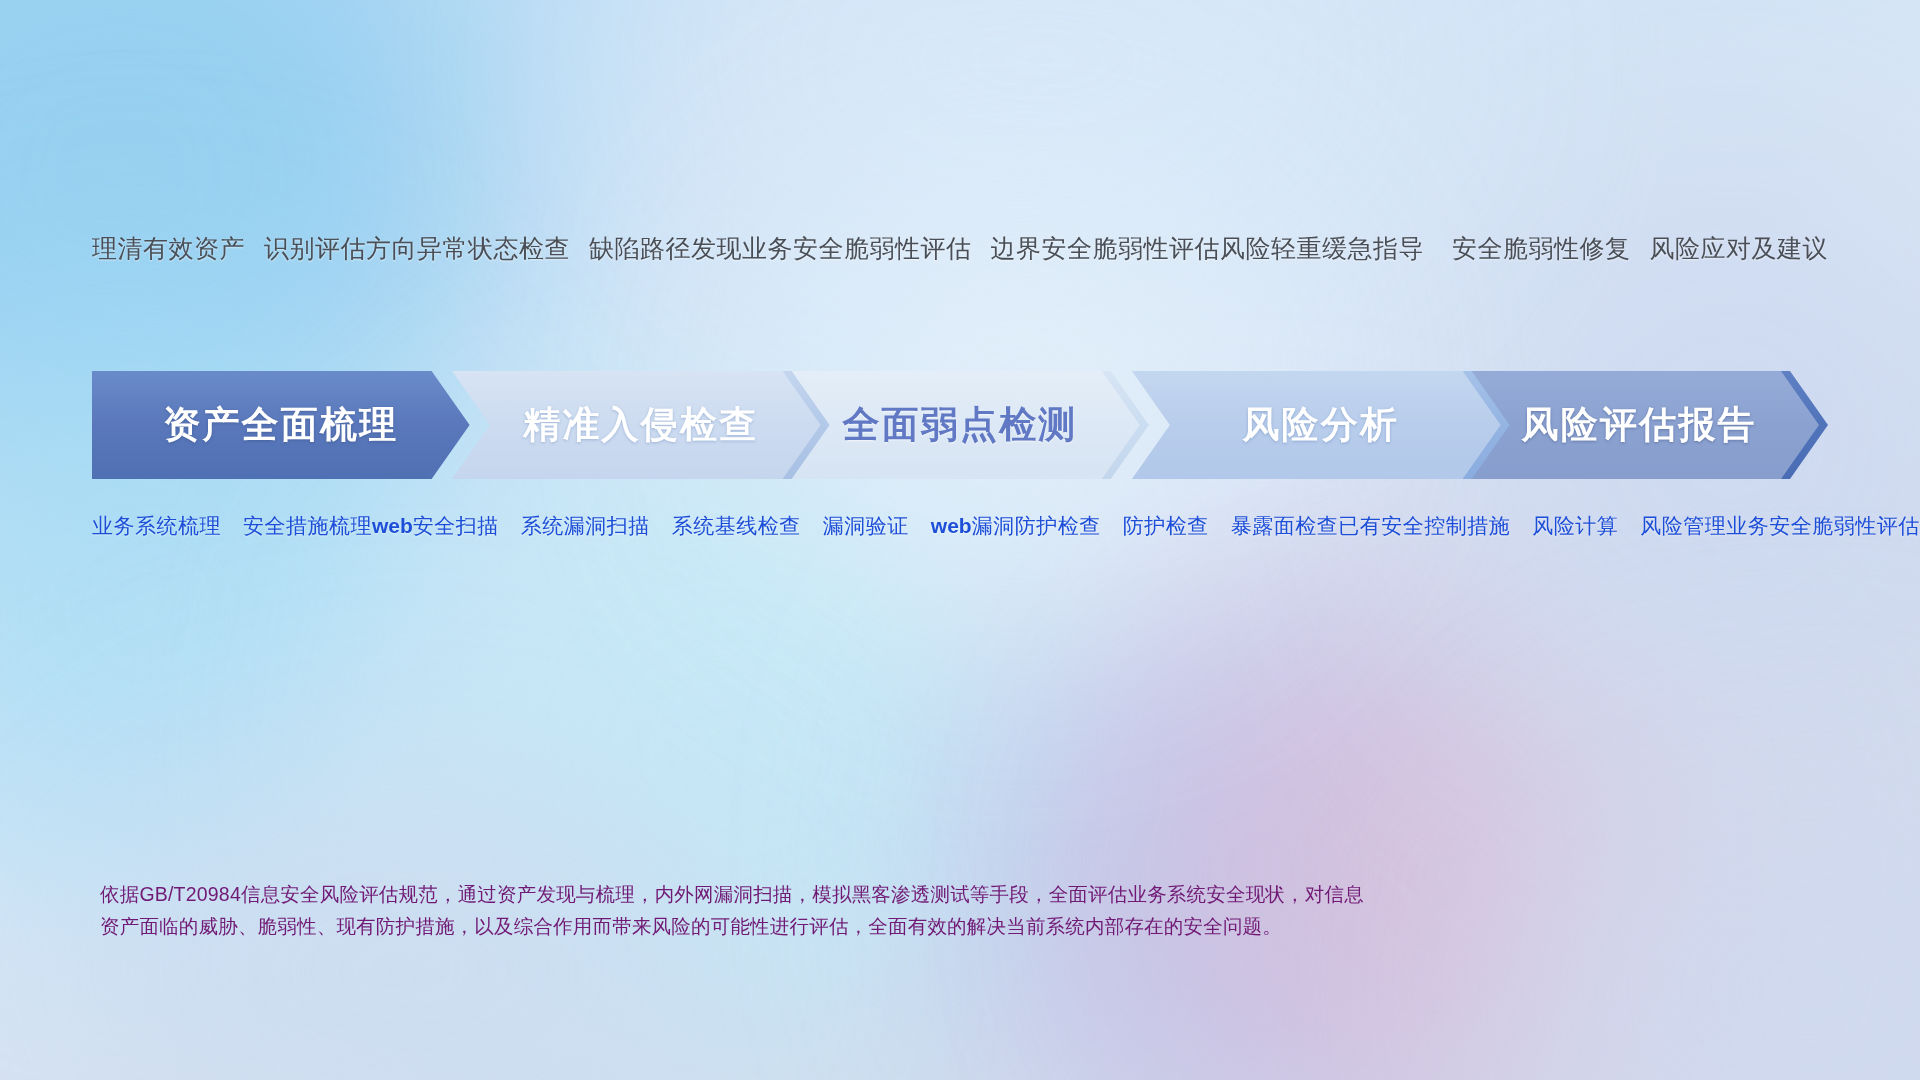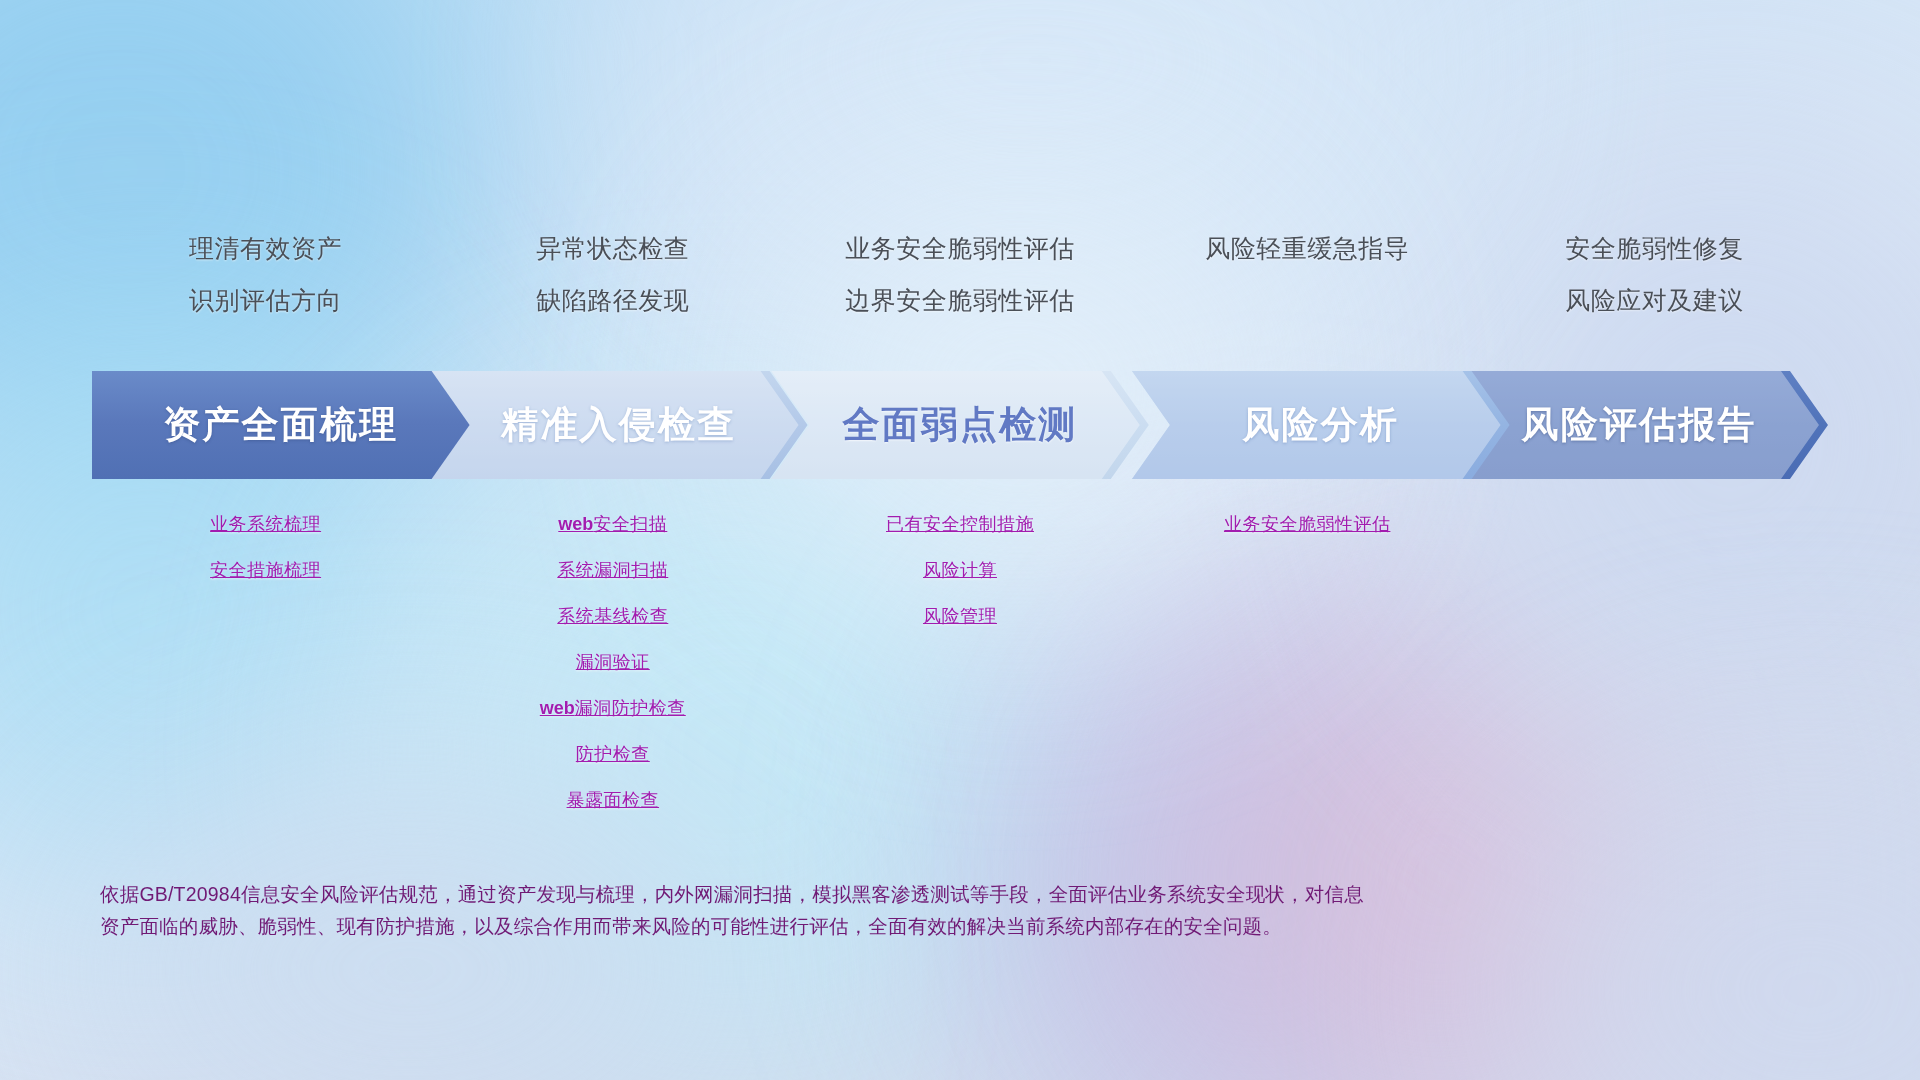--- a/index.html
+++ b/index.html
@@ -34,43 +34,42 @@
   
   #sheet { position:absolute; inset:0; z-index:2; }
 
   
   .cols {
     position:absolute;
     left:92px; right:92px;
     display:grid;
     grid-template-columns:repeat(5,1fr);
   }
-  .col { display:flex; flex-direction:column; align-items:center; }
+  .col { display:flex; flex-direction:row; align-items:center; }
 
   
   #top-texts { top:232px; }
   #top-texts .col { gap:19px; }
   .top-line {
     font-size:25px;
     color:#4a4f57;
     letter-spacing:.5px;
     white-space:nowrap;
     text-shadow:0 1px 2px rgba(255,255,255,.55);
   }
 
   
   #bottom-texts { top:512px; }
   #bottom-texts .col { gap:22px; }
   .bot-line {
-    font-size:18px;
-    color:#a21caf;
+    font-size:21px;
+    color:#1d4ed8;
     letter-spacing:.5px;
     white-space:nowrap;
     text-shadow:0 1px 2px rgba(255,255,255,.5);
-    text-decoration:underline;
   }
   .bot-line .lat { font-weight:700; letter-spacing:0; }
 
   
   #band {
     position:absolute;
     left:92px; top:371px;
     width:1736px; height:108px;
   }
   .chev {
@@ -162,21 +161,21 @@
     <div class="col">
         <div class="top-line">安全脆弱性修复</div>
         <div class="top-line">风险应对及建议</div>
       </div>
   </div>
 
   <div id="band">
       <div class="chev seg1 first" style="left: 0px; width: 377.6px; z-index: 5;">
         <div class="chev-label">资产全面梳理</div>
       </div>
-      <div class="chev seg2" style="left: 338px; width: 377.6px; z-index: 4;">
+      <div class="chev seg2" style="left: 360px; width: 377.6px; z-index: 4;">
         <div class="halo"></div>
         <div class="chev-label">精准入侵检查</div>
       </div>
       <div class="chev seg3" style="left: 679.2px; width: 377.6px; z-index: 3;">
         <div class="halo"></div>
         <div class="chev-label">全面弱点检测</div>
       </div>
       <div class="chev seg4" style="left: 1040px; width: 377.6px; z-index: 2;">
         <div class="halo"></div>
         <div class="chev-label">风险分析</div>

